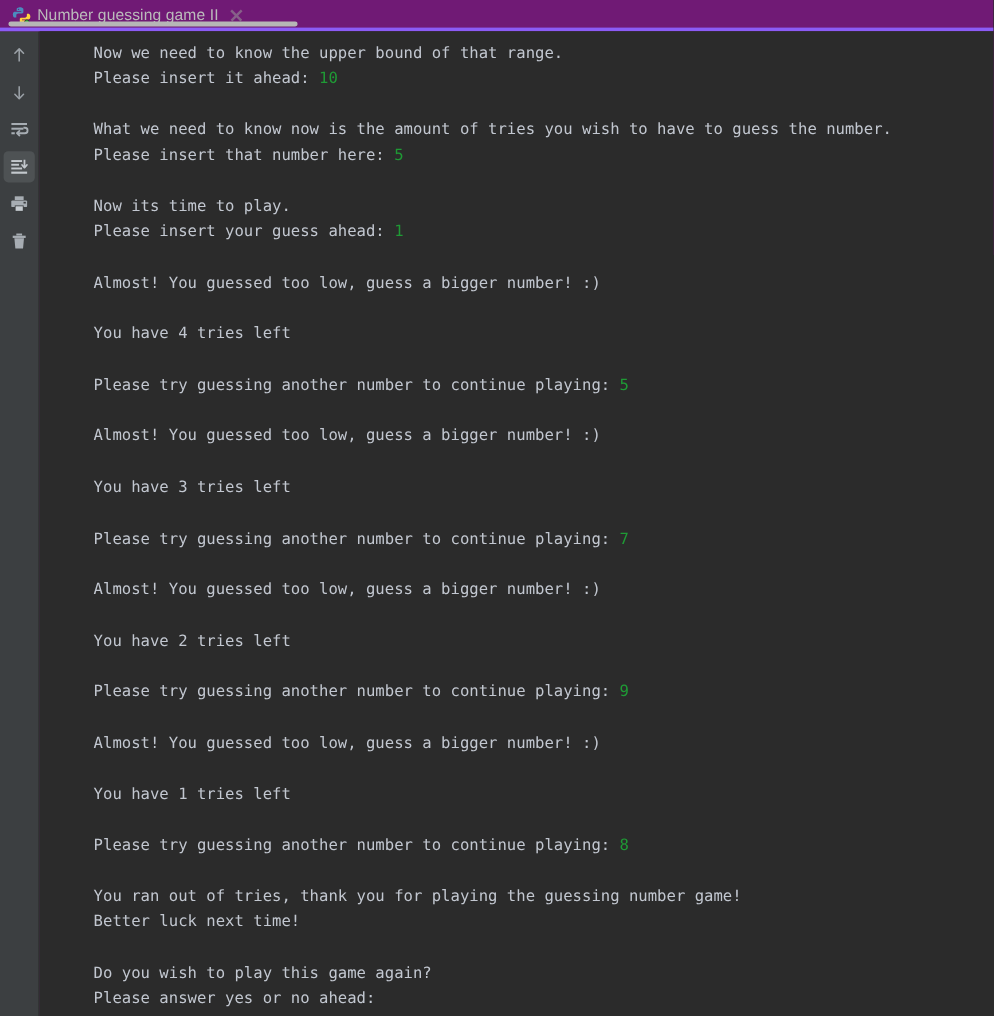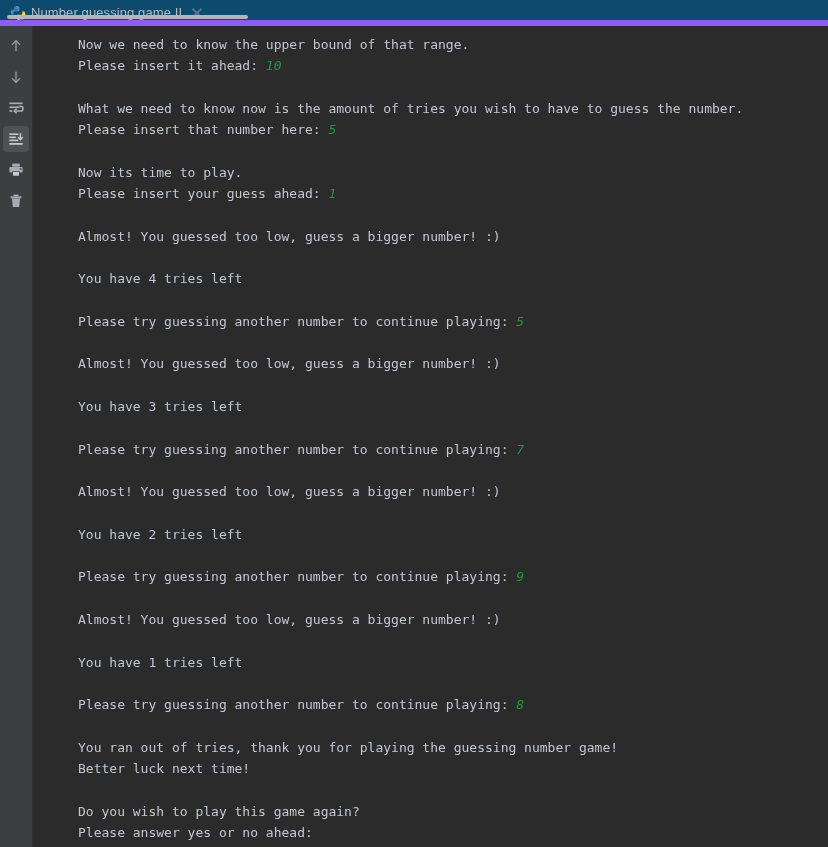--- a/index.html
+++ b/index.html
@@ -23,24 +23,24 @@
     background: #2b2b2b;
     display: flex;
     flex-direction: column;
   }
 
   
   #tabbar {
     position: relative;
     height: 26px;
     min-height: 26px;
-    background: #0c4a6e;
+    background: #701a75;
     display: flex;
     align-items: flex-start;
-    border-bottom: 6px solid #8b5cf6;
+    border-bottom: 3px solid #8b5cf6;
     box-sizing: border-box;
   }
   .tab {
     position: relative;
     height: 25px;
     display: flex;
     align-items: center;
     padding: 0 6px 0 10px;
     box-sizing: border-box;
     cursor: default;
@@ -144,21 +144,20 @@
     color: #c2c7d0;
     white-space: pre;
     letter-spacing: 0px;
   }
   .cline {
     height: 21.3px;
     white-space: pre;
   }
   .cline .val {
     color: #1f9a35;
-    font-style: italic;
   }
 </style>
 </head>
 <body>
 
 <div id="app">
 
   <div id="tabbar">
     <div class="tab">
       <span class="tab-icon">

